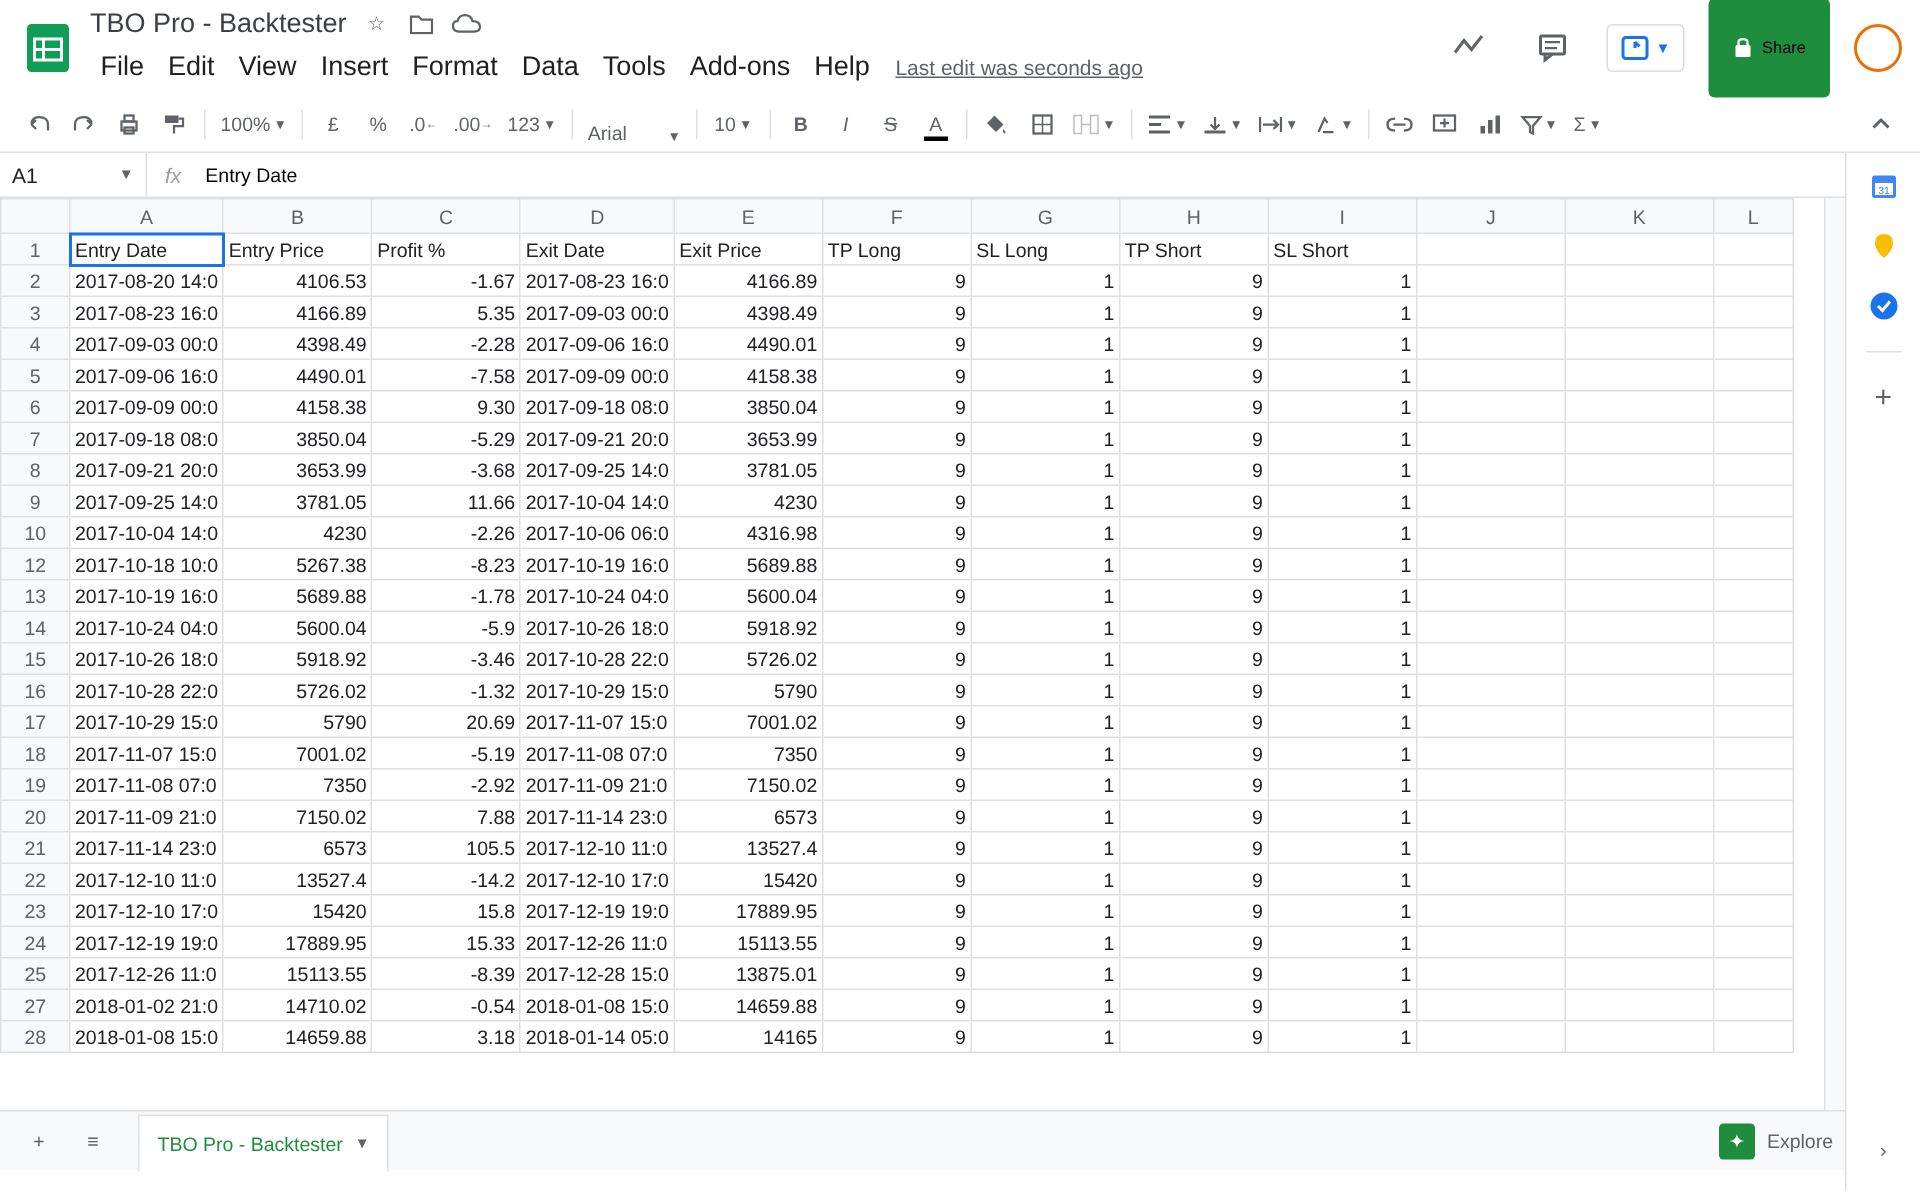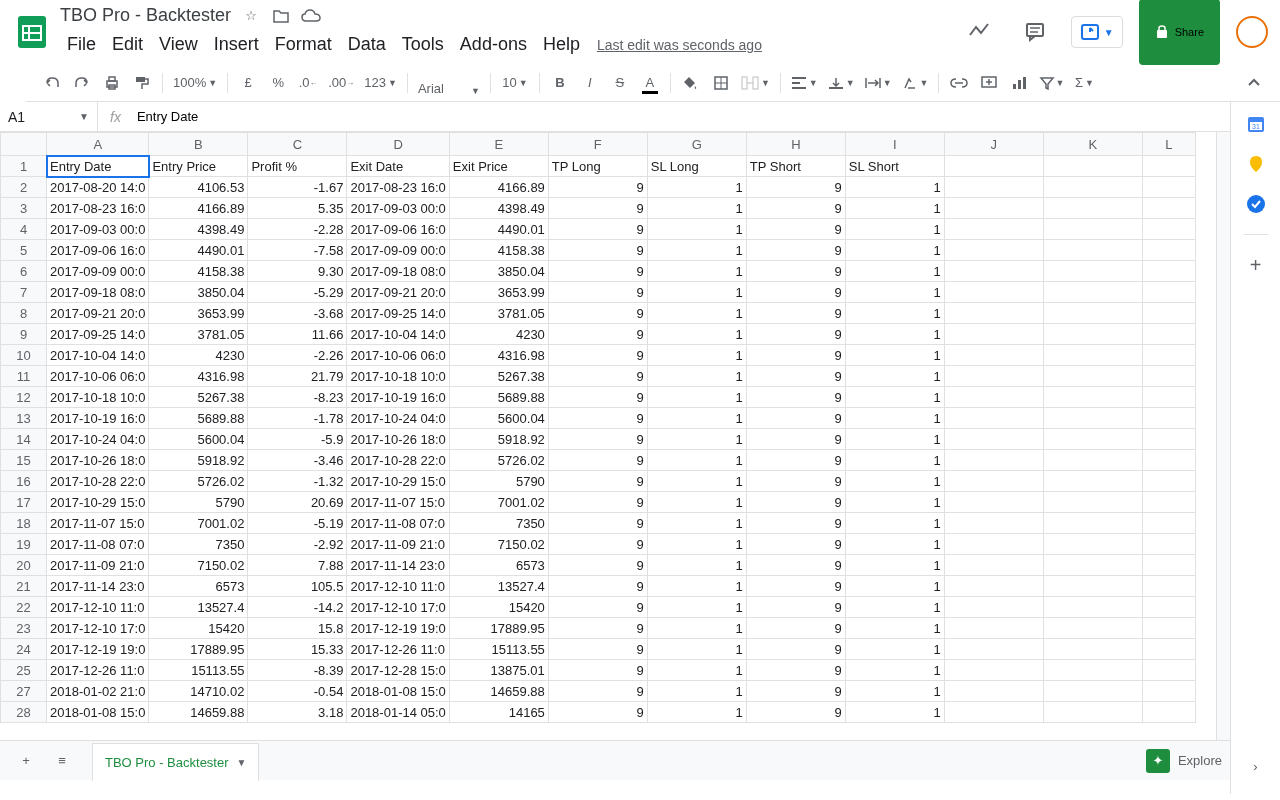--- a/index.html
+++ b/index.html
@@ -14,21 +14,21 @@
     .doc-star, .doc-move, .doc-cloud { width: 20px; height: 20px; color: #5f6368; cursor: pointer; display: flex; align-items: center; justify-content: center; }
     .menu-bar { display: flex; align-items: center; gap: 2px; margin-top: 4px; }
     .menu-item { padding: 4px 7px; font-size: 18px; color: #202124; cursor: pointer; border-radius: 4px; }
     .last-edit { margin-left: 8px; color: #5f6368; font-size: 14px; text-decoration: underline; cursor: pointer; }
     .title-actions { display: flex; align-items: center; gap: 16px; }
     .title-icon-btn { width: 40px; height: 40px; display: flex; align-items: center; justify-content: center; border-radius: 50%; cursor: pointer; color: #5f6368; }
     .present-btn { display: flex; align-items: center; gap: 4px; border: 1px solid #dadce0; border-radius: 4px; padding: 6px 8px; cursor: pointer; color: #1a73e8; }
     .share-btn { display: flex; align-items: center; gap: 6px; background: #1e8e3e; color: #000000; border-radius: 4px; padding: 26px 16px; cursor: pointer; font-size: 11px; font-weight: 500; }
     .avatar { width: 32px; height: 32px; border-radius: 50%; border: 2px solid #e8710a; background: #fff; cursor: pointer; }
     
-    .toolbar { display: flex; align-items: center; height: 38px; padding: 0 12px; border-bottom: 1px solid #e0e0e0; gap: 2px; margin-left: 26px; }
+    .toolbar { display: flex; align-items: center; height: 38px; padding: 0 12px; border-bottom: 1px solid #e0e0e0; gap: 2px; }
     .tool-btn { min-width: 28px; height: 26px; display: flex; align-items: center; justify-content: center; cursor: pointer; color: #5f6368; border-radius: 2px; font-size: 13px; padding: 0 4px; }
     .tool-sep { width: 1px; height: 20px; background: #e0e0e0; margin: 0 4px; }
     .tool-dropdown { display: flex; align-items: center; gap: 2px; }
     .zoom-box { min-width: 52px; }
     .font-box { min-width: 70px; align-items: flex-end; }
     .fontsize-box { min-width: 36px; }
     .text-color-bar { position: relative; }
     .text-color-bar::after { content: ''; position: absolute; bottom: 2px; left: 6px; right: 6px; height: 3px; background: #000; }
     .hide-btn { margin-left: auto; }
 
@@ -446,35 +446,20 @@
             <td class="data-cell align-right">4316.98</td>
             <td class="data-cell align-right">9</td>
             <td class="data-cell align-right">1</td>
             <td class="data-cell align-right">9</td>
             <td class="data-cell align-right">1</td>
             <td class="data-cell"></td>
             <td class="data-cell"></td>
             <td class="data-cell"></td>
           </tr>
           <tr>
-            <th class="row-header">11</th>
-            <td class="data-cell">2017-10-06 06:0</td>
-            <td class="data-cell align-right">4316.98</td>
-            <td class="data-cell align-right">21.79</td>
-            <td class="data-cell">2017-10-18 10:0</td>
-            <td class="data-cell align-right">5267.38</td>
-            <td class="data-cell align-right">9</td>
-            <td class="data-cell align-right">1</td>
-            <td class="data-cell align-right">9</td>
-            <td class="data-cell align-right">1</td>
-            <td class="data-cell"></td>
-            <td class="data-cell"></td>
-            <td class="data-cell"></td>
-          </tr>
-          <tr>
             <th class="row-header">12</th>
             <td class="data-cell">2017-10-18 10:0</td>
             <td class="data-cell align-right">5267.38</td>
             <td class="data-cell align-right">-8.23</td>
             <td class="data-cell">2017-10-19 16:0</td>
             <td class="data-cell align-right">5689.88</td>
             <td class="data-cell align-right">9</td>
             <td class="data-cell align-right">1</td>
             <td class="data-cell align-right">9</td>
             <td class="data-cell align-right">1</td>

